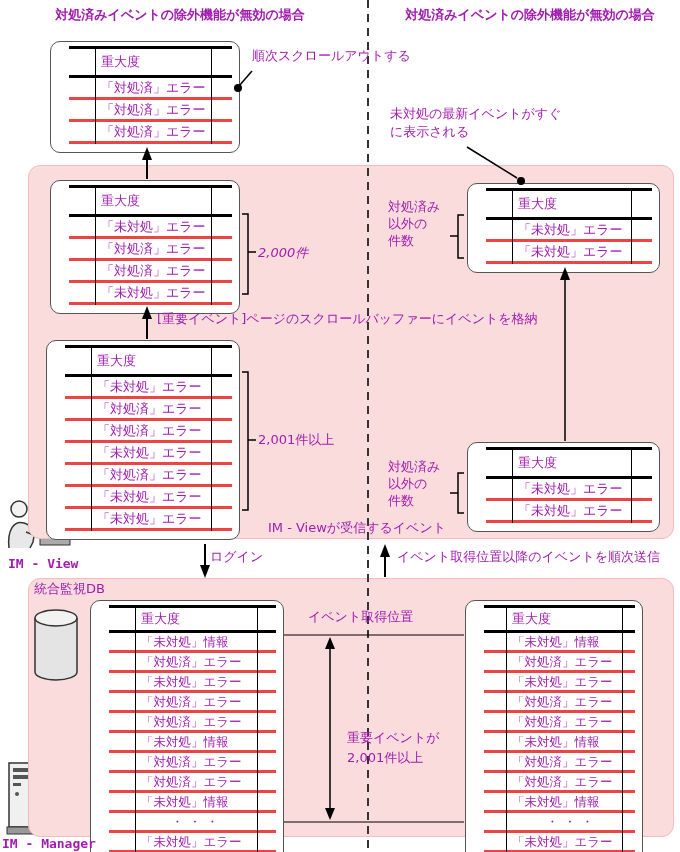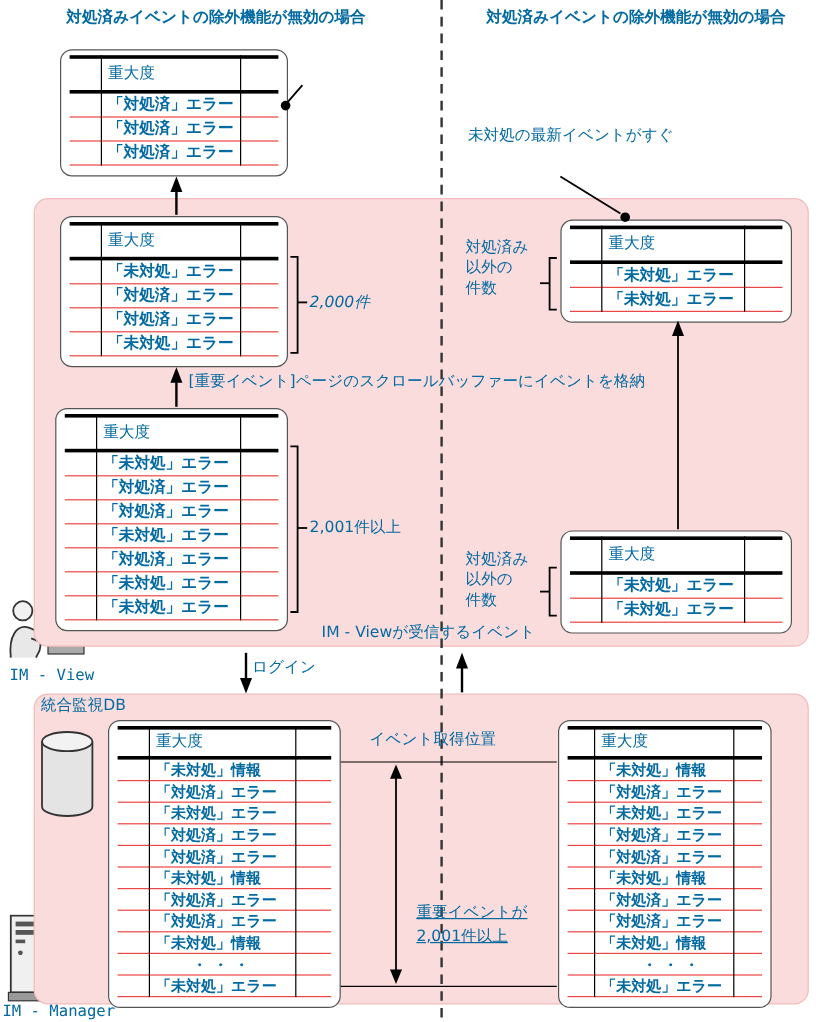--- a/index.html
+++ b/index.html
@@ -1,37 +1,37 @@
 <!DOCTYPE html>
 <html><head>
 <meta charset="utf-8">
 <style>
   html,body{margin:0;padding:0;background:#fff;}
   .stage{position:relative;width:680px;height:852px;background:#fff;overflow:hidden;
-         font-family:"DejaVu Sans",sans-serif;color:#0369a1;}
+         font-family:"DejaVu Sans",sans-serif;color:#a21caf;}
   .pink{position:absolute;background:#fadcdc;border:1px solid #f2bcbc;border-radius:12px;z-index:2;}
   .dashlayer{position:absolute;left:0;top:0;z-index:3;pointer-events:none;}
   .icon{position:absolute;z-index:1;}
   .dbicon{position:absolute;z-index:6;}
   .tbl{position:absolute;background:#fff;border:1px solid #555;border-radius:10px;
-       padding:4px 7px 8px 7px;z-index:5;box-sizing:border-box;}
+       padding:4px 7px 8px 18px;z-index:5;box-sizing:border-box;}
   .tin{position:relative;}
   .bar{height:3px;background:#000;}
   .hrow{height:26px;line-height:26px;font-size:13px;white-space:nowrap;}
-  .row{height:19px;line-height:19px;font-size:13px;border-bottom:1px solid #ef4444;white-space:nowrap;font-weight:bold;}
+  .row{height:19px;line-height:19px;font-size:13px;border-bottom:3px solid #ef4444;white-space:nowrap;}
   .cell{display:inline-block;margin-left:32px;}
   .sm .hrow{height:22px;line-height:22px;}
   .sm .row{height:17px;line-height:17px;font-size:12.5px;}
   .n2 .cell{margin-left:28px;}
   .dots .cell{margin-left:62px;letter-spacing:5px;}
   .vline{position:absolute;top:0;bottom:0;width:1px;background:#000;}
   .txt{position:absolute;font-size:13px;line-height:18px;z-index:10;white-space:nowrap;}
   .bold{font-weight:bold;}
   .ctr{text-align:center;}
-  .mono{font-family:"DejaVu Sans Mono",monospace;}
+  .mono{font-family:"DejaVu Sans Mono",monospace;font-weight:bold;}
   .overlay{position:absolute;left:0;top:0;z-index:20;pointer-events:none;}
 </style>
 </head>
 <body>
 
 <div class="stage">
 
   <div class="txt bold ctr" style="left:40px;top:6px;width:280px;">対処済みイベントの除外機能が無効の場合</div>
   <div class="txt bold ctr" style="left:390px;top:6px;width:280px;">対処済みイベントの除外機能が無効の場合</div>
 
@@ -187,42 +187,45 @@
           <div class="row"><span class="cell">「対処済」エラー</span></div>
           <div class="row"><span class="cell">「対処済」エラー</span></div>
           <div class="row"><span class="cell">「未対処」情報</span></div>
           <div class="row dots"><span class="cell">・・・</span></div>
           <div class="row"><span class="cell">「未対処」エラー</span></div>
         </div>
     </div>
   </div>
 
   <div class="txt" style="left:252px;top:47px;">
+    <div>順次スクロールアウトする</div>
   </div>
   <div class="txt" style="left:390px;top:105px;">
     <div>未対処の最新イベントがすぐ</div>
+    <div>に表示される</div>
   </div>
   <div class="txt" style="left:258px;top:244px;font-style:italic;">2,000件</div>
   <div class="txt" style="left:258px;top:431px;">2,001件以上</div>
   <div class="txt" style="left:388px;top:198px;line-height:17px;">
     <div>対処済み</div>
     <div>以外の</div>
     <div>件数</div>
   </div>
   <div class="txt" style="left:388px;top:458px;line-height:17px;">
     <div>対処済み</div>
     <div>以外の</div>
     <div>件数</div>
   </div>
   <div class="txt" style="left:157px;top:310px;">[重要イベント]ページのスクロールバッファーにイベントを格納</div>
   <div class="txt" style="left:268px;top:519px;">IM - Viewが受信するイベント</div>
   <div class="txt" style="left:210px;top:548px;">ログイン</div>
+  <div class="txt" style="left:397px;top:548px;">イベント取得位置以降のイベントを順次送信</div>
   <div class="txt" style="left:34px;top:580px;">統合監視DB</div>
   <div class="txt" style="left:308px;top:608px;">イベント取得位置</div>
-  <div class="txt" style="left:347px;top:751px;line-height:20px;text-decoration:underline;">
+  <div class="txt" style="left:347px;top:728px;line-height:20px;">
     <div>重要イベントが</div>
     <div>2,001件以上</div>
   </div>
   <div class="txt mono" style="left:8px;top:555px;">IM - View</div>
   <div class="txt mono" style="left:2px;top:835px;">IM - Manager</div>
 
   <svg class="overlay" width="680" height="852">
     <g>
       <line x1="147" y1="159" x2="147" y2="179" stroke="#000" stroke-width="2"></line>
       <polygon points="147,147 142,160 152,160" fill="#000"></polygon>

